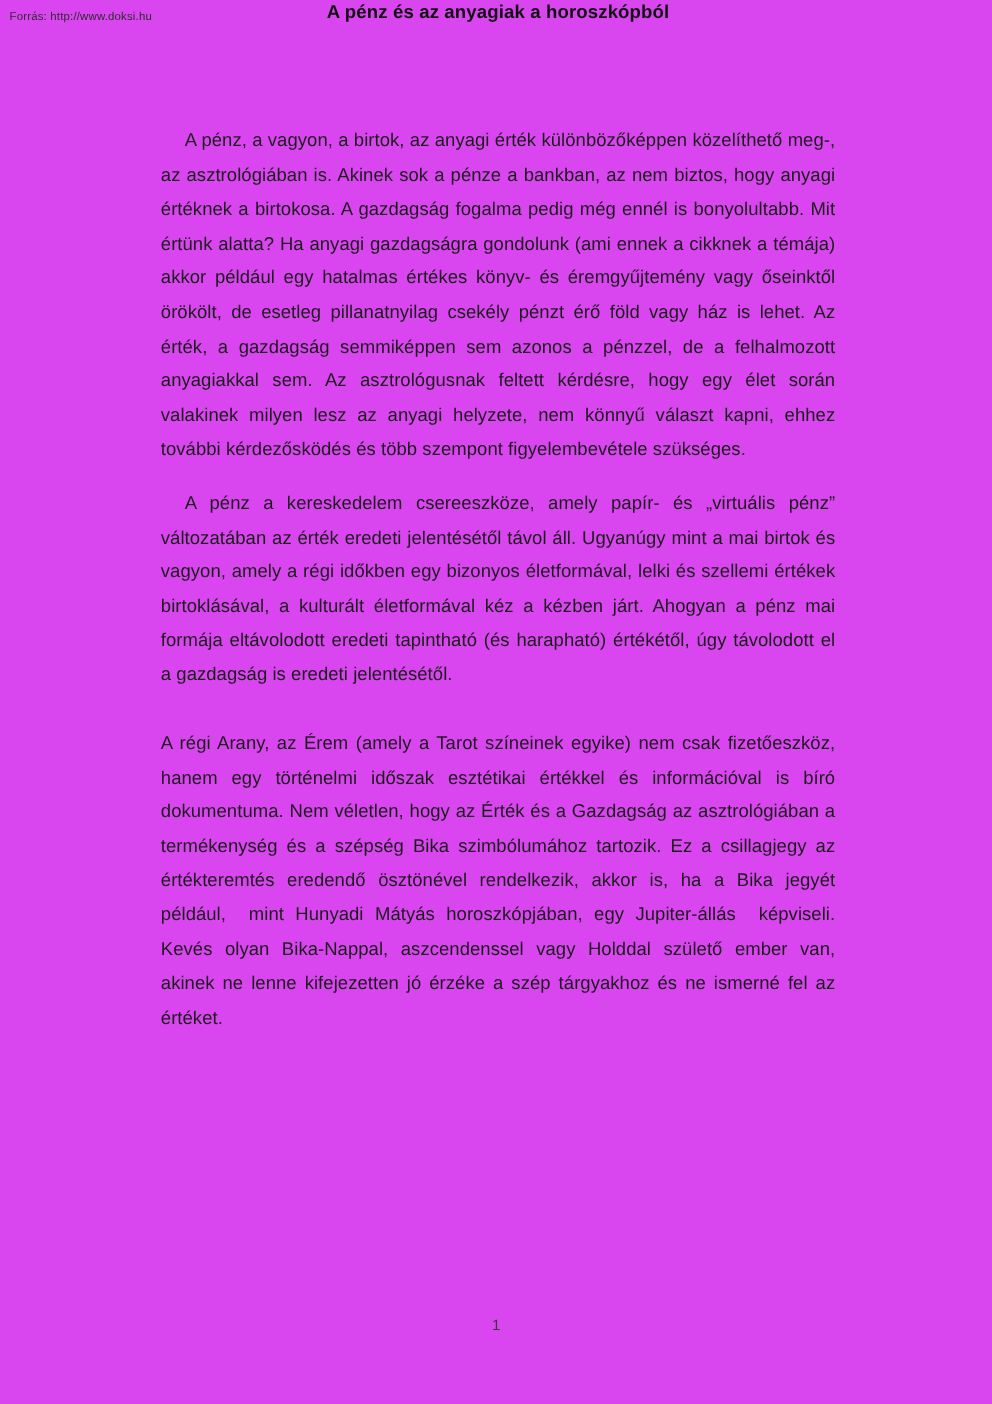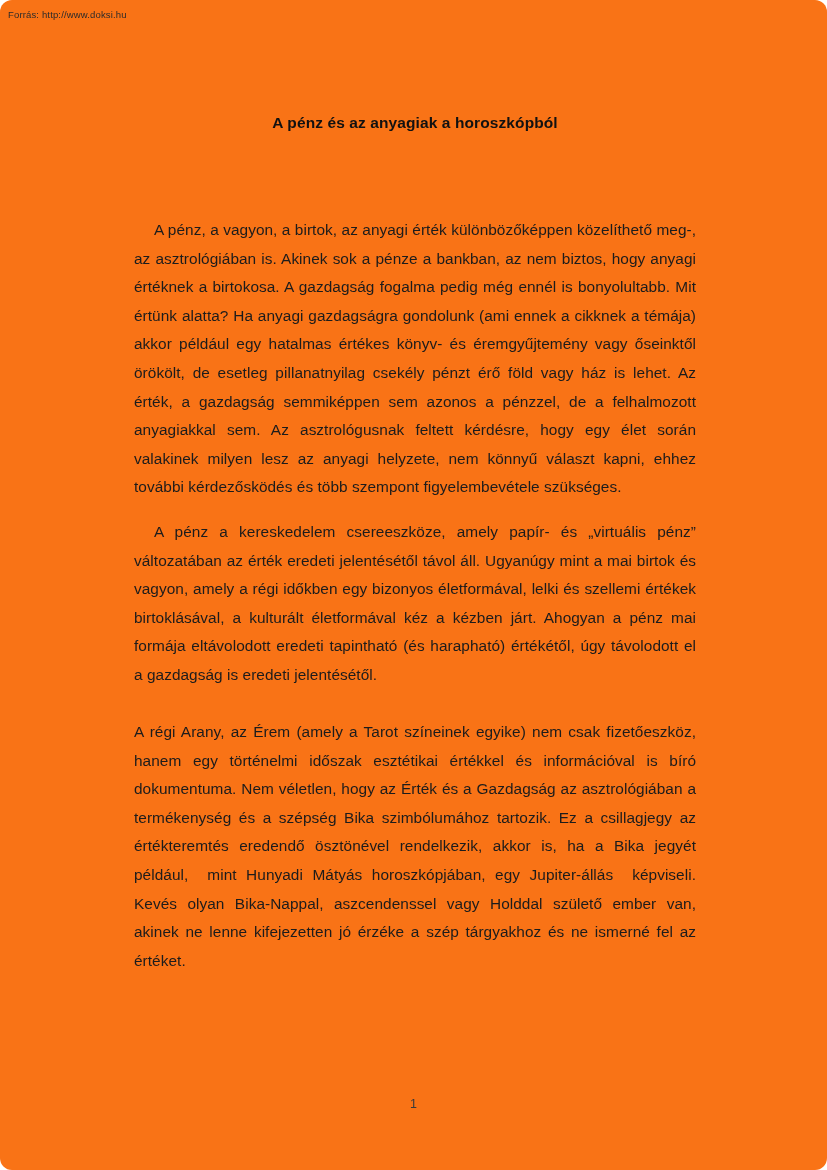--- a/index.html
+++ b/index.html
@@ -13,22 +13,21 @@
     height: 1170px;
     position: relative;
     font-family: "Liberation Sans", sans-serif;
     color: #1a1a1a;
     overflow: hidden;
   }
 
   .page {
     position: absolute;
     inset: 0;
-    background: #f97316;
-    border-radius: 12px;
+    background: #d946ef;
   }
 
   
   .source-header {
     position: absolute;
     top: 9px;
     left: 8px;
     font-size: 9.5px;
     line-height: 12px;
     letter-spacing: 0.15px;
@@ -39,21 +38,20 @@
   
   .content {
     position: absolute;
     left: 118px;
     top: 0;
     width: 594px;
   }
 
   .doc-title {
     margin: 0;
-    padding-top: 112px;
     text-align: center;
     font-size: 15.5px;
     font-weight: bold;
     line-height: 22px;
     letter-spacing: 0.1px;
     color: #111111;
   }
 
   .body-block {
     padding-top: 66px;

